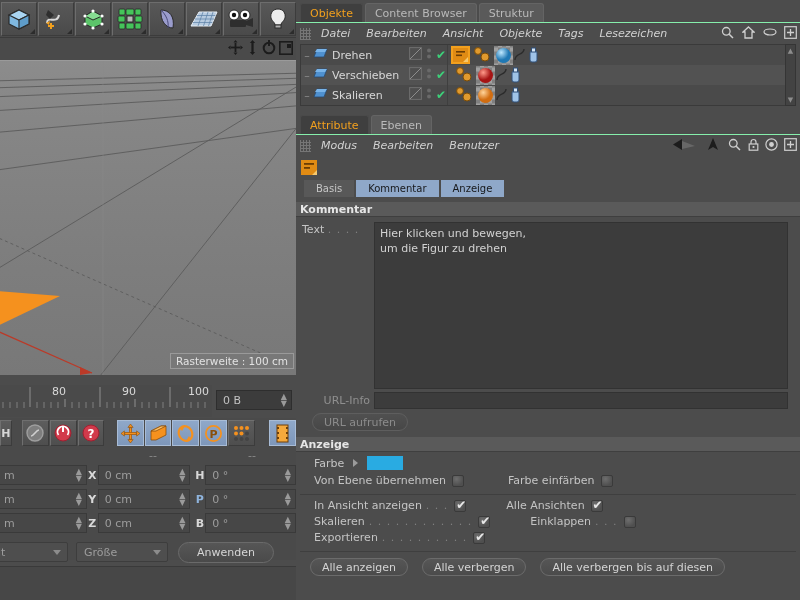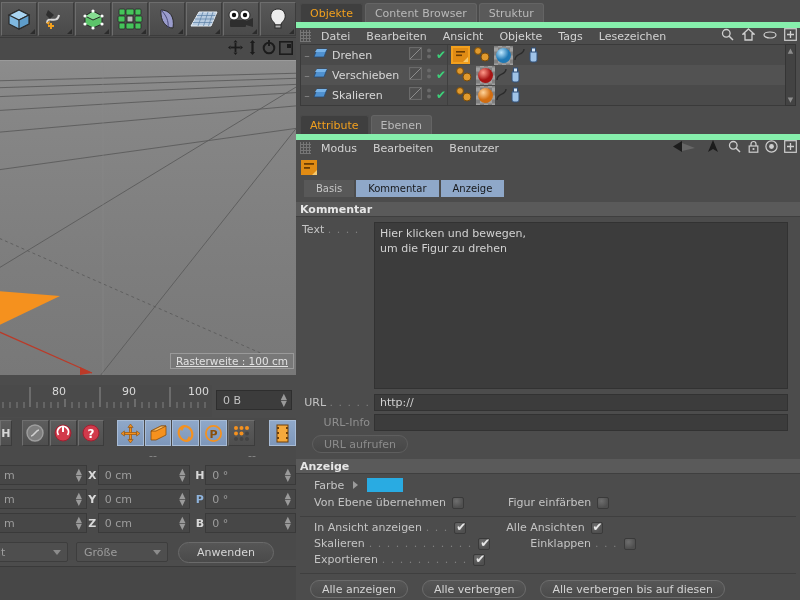--- a/index.html
+++ b/index.html
@@ -54,21 +54,20 @@
   }
   #viewport .vgrad {
     position:absolute; inset:0;
     background: linear-gradient(180deg,#8c8c8c 0%, #868686 18%, #7e7e7e 60%, #787878 100%);
   }
   #ras-label {
     position:absolute; right:2px; bottom:6px;
     background:#787878; color:#e2e2e2;
     padding:1px 5px; font-size:10.5px;
     border:1px solid #9a9a9a;
-    text-decoration:underline;
   }
 
   
   #ruler {
     left:0; top:385px; width:212px; height:32px;
     background:#4a4a4a; overflow:hidden;
   }
   .rlabel { position:absolute; top:0px; font-size:11px; color:#d9d9d9; }
   #frame-box {
     left:216px; top:390px; width:76px; height:20px;
@@ -142,21 +141,22 @@
     display:flex; align-items:center;
     background:#5a5a5a; color:#b9b9b9;
     border-top-left-radius:3px; border-top-right-radius:3px;
     border:1px solid #646464; border-bottom:none;
     font-size:11px;
   }
   .tab.active { background:#3f3f3f; color:#f2a01e; border-color:#4a4a4a; }
   .menubar {
     height:22px; display:flex; align-items:center; gap:0;
     background:#4c4c4c; padding-left:4px;
-    border-top:6px solid #86efac;
+    border-top:1px solid #86efac;
+    font-style:italic;
   }
   .menubar .mi { padding:0 8px; color:#d2d2d2; font-size:11px; }
   .grip {
     width:11px;height:12px; margin-right:2px;
     background-image:
       repeating-linear-gradient(0deg,#9a9a9a 0 1px,transparent 1px 3px),
       repeating-linear-gradient(90deg,#9a9a9a 0 1px,transparent 1px 3px);
     background-size:3px 3px; opacity:.55;
   }
   #om-list {
@@ -887,27 +887,20 @@
 
     <div style="display:flex;padding:5px 6px 0 6px;">
       <div style="width:72px;padding-right:4px;padding-top:1px;">
         <span class="lbl">Text</span>
         <span class="dots">. . . .</span>
       </div>
       <div class="textarea" style="width:414px;height:167px">Hier klicken und bewegen,
 um die Figur zu drehen</div>
     </div>
 
-    <div style="display:flex;align-items:center;padding:5px 6px 0 6px;">
-      <div style="width:72px;text-align:right;padding-right:4px;">
-        <span class="lbl">URL</span>
-        <span class="dots">. . . . .</span>
-      </div>
-      <div class="inputf" style="width:414px">http://</div>
-    </div>
 
     <div style="display:flex;align-items:center;padding:3px 6px 0 6px;">
       <div style="width:72px;text-align:right;padding-right:4px;">
         <span class="lbl dim">URL-Info</span>
       </div>
       <div class="inputf" style="width:414px"></div>
     </div>
 
     <div style="padding:4px 0 0 16px;">
       <span class="btn-pill dim">URL aufrufen</span>
@@ -917,21 +910,21 @@
 
     <div style="display:flex;align-items:center;padding:4px 0 0 18px;gap:9px">
       <span class="lbl">Farbe</span>
       <span class="tri-right"></span>
       <span class="swatch" style="background:#29abe2" title="#29abe2"></span>
     </div>
 
     <div style="display:flex;align-items:center;padding:4px 0 0 18px;">
       <span class="lbl">Von Ebene übernehmen</span>
       <span class="cbox" style="margin-left:6px"></span>
-      <span class="lbl" style="margin-left:44px">Figur einfärben</span>
+      <span class="lbl" style="margin-left:44px">Farbe einfärben</span>
       <span class="cbox" style="margin-left:6px"></span>
     </div>
 
     <div style="height:1px;background:#3f3f3f;margin:7px 4px 0 4px"></div>
 
     <div style="display:flex;align-items:center;padding:4px 0 0 18px;">
       <span class="lbl">In Ansicht anzeigen</span>
       <span class="dots" style="margin-left:4px">. . .</span>
       <span class="cbox on" style="margin-left:6px"></span>
       <span class="lbl" style="margin-left:40px">Alle Ansichten</span>

